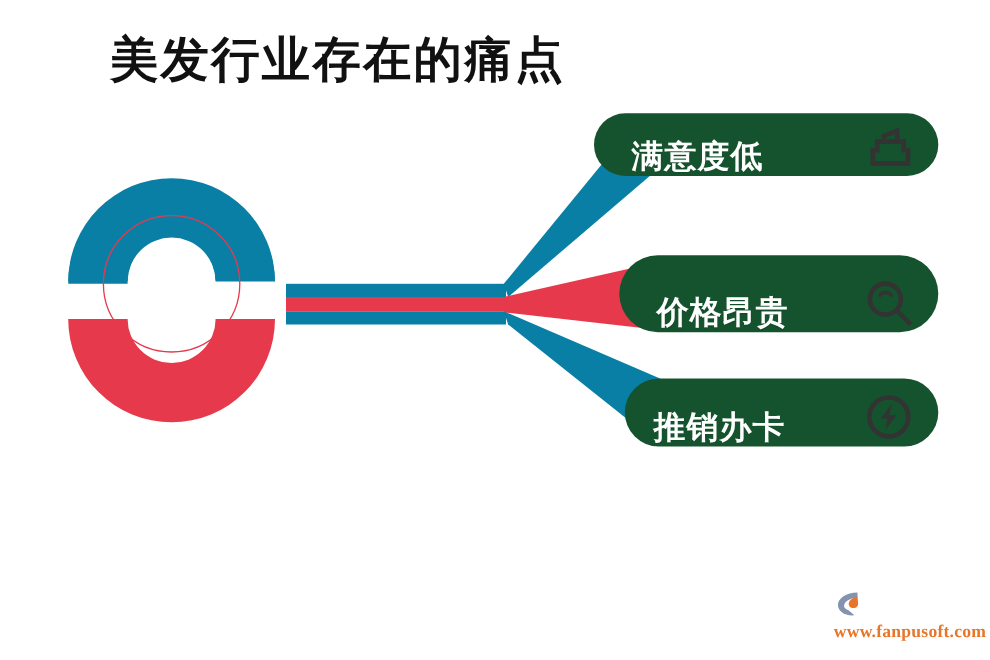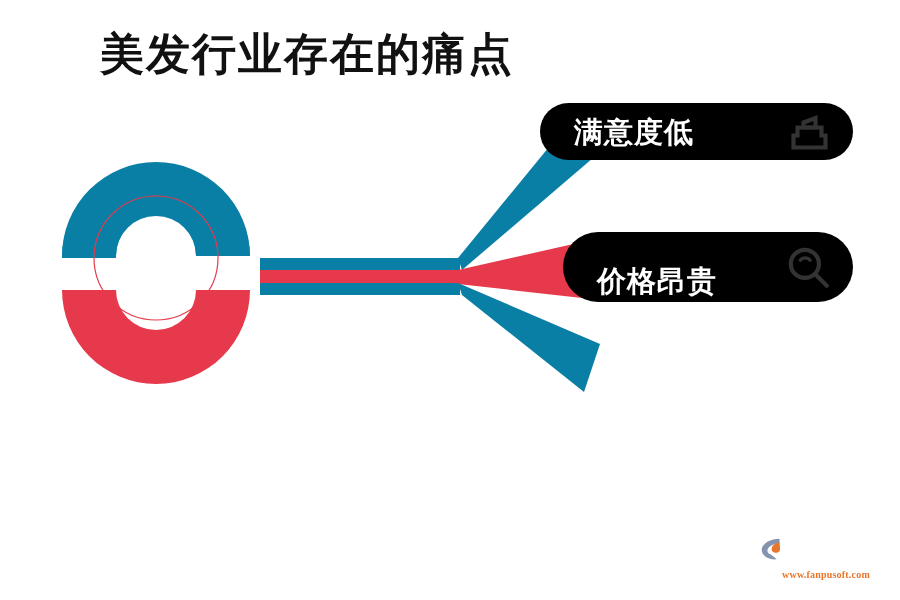--- a/index.html
+++ b/index.html
@@ -41,24 +41,24 @@
     left: 0;
     top: 0;
     width: 900px;
     height: 600px;
   }
 
   
   .pill {
     position: absolute;
     display: flex;
-    align-items: center;
+    align-items: flex-end;
     box-sizing: border-box;
     border-radius: 999px;
-    background: #000000;
+    background: #14532d;
     padding-left: 34px;
     padding-right: 18px;
     gap: 24px;
   }
   .pill-label {
     flex: 0 0 auto;
     color: #ffffff;
     font-size: 29px;
     line-height: 34px;
     font-weight: 700;
@@ -106,21 +106,21 @@
     font-size: 27px;
     line-height: 30px;
     font-weight: 700;
     color: #8494AE;
     letter-spacing: 0px;
     white-space: nowrap;
     font-family: "Liberation Serif", "DejaVu Serif", serif;
   }
   #logo-url {
     margin-top: 0px;
-    font-size: 10px;
+    font-size: 16px;
     line-height: 18px;
     font-weight: 700;
     color: #E8762A;
     letter-spacing: 0.2px;
     white-space: nowrap;
     text-align: center;
     font-family: "Liberation Serif", "DejaVu Serif", serif;
   }
 </style>
 </head>
@@ -172,20 +172,30 @@
       <svg viewBox="0 0 48 48" width="50" height="50" aria-hidden="true">
         <g fill="none" stroke="#333333" stroke-width="4" stroke-linecap="round">
           <circle cx="21" cy="21" r="13.5"></circle>
           <path d="M30.8 30.8 L42 42"></path>
           <path d="M16.5 17.5 A 6 6 0 0 1 26 17.5" stroke-width="3.2"></path>
         </g>
       </svg>
     </span>
   </div>
 
+  <div class="pill" id="pill-3">
+    <span class="pill-label">推销办卡</span>
+    <span class="pill-icon">
+      <svg viewBox="0 0 48 48" width="50" height="50" aria-hidden="true">
+        <circle cx="24" cy="24" r="17" fill="none" stroke="#333333" stroke-width="4"></circle>
+        <path d="M26.5 12.5 L17 25.5 L23 25.5 L21 35.5 L30.5 22.5
+                 L24.5 22.5 Z" fill="#333333"></path>
+      </svg>
+    </span>
+  </div>
 
   <div id="logo">
     <div id="logo-row">
       <span id="logo-mark">
         <svg viewBox="0 0 32 32" width="30" height="30" aria-hidden="true">
           <path d="M23 5 C 12 5, 4 11, 4 17 C 4 23, 11 28, 20 27
                    L 14 22 C 10 21, 9 18, 11 15 C 13 12, 18 10, 23 10 Z" fill="#8494AE"></path>
           <path d="M23 9 C 18.5 9.6, 15 12, 14.5 15.5
                    C 14.2 18.2, 16.5 20.3, 20 20
                    C 22.5 19.8, 24 17.5, 23.5 15 Z" fill="#E8762A"></path>

